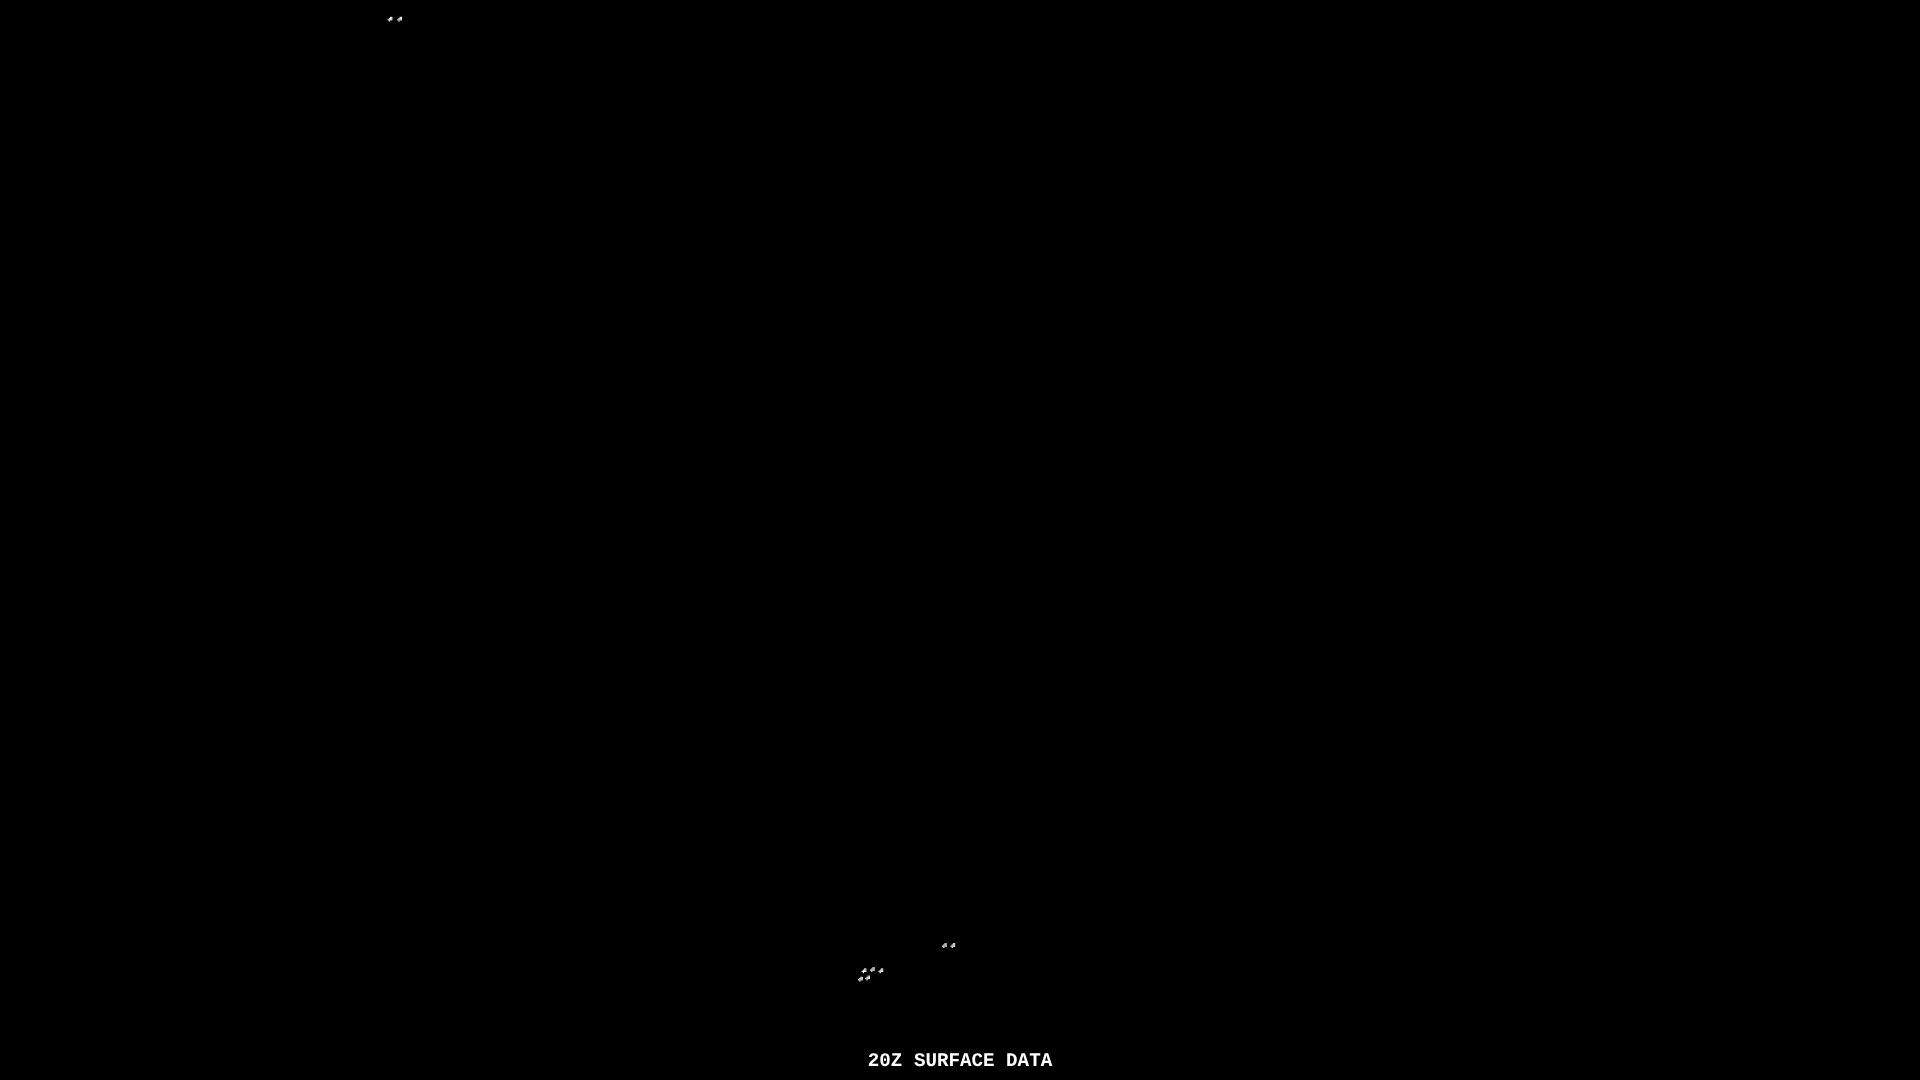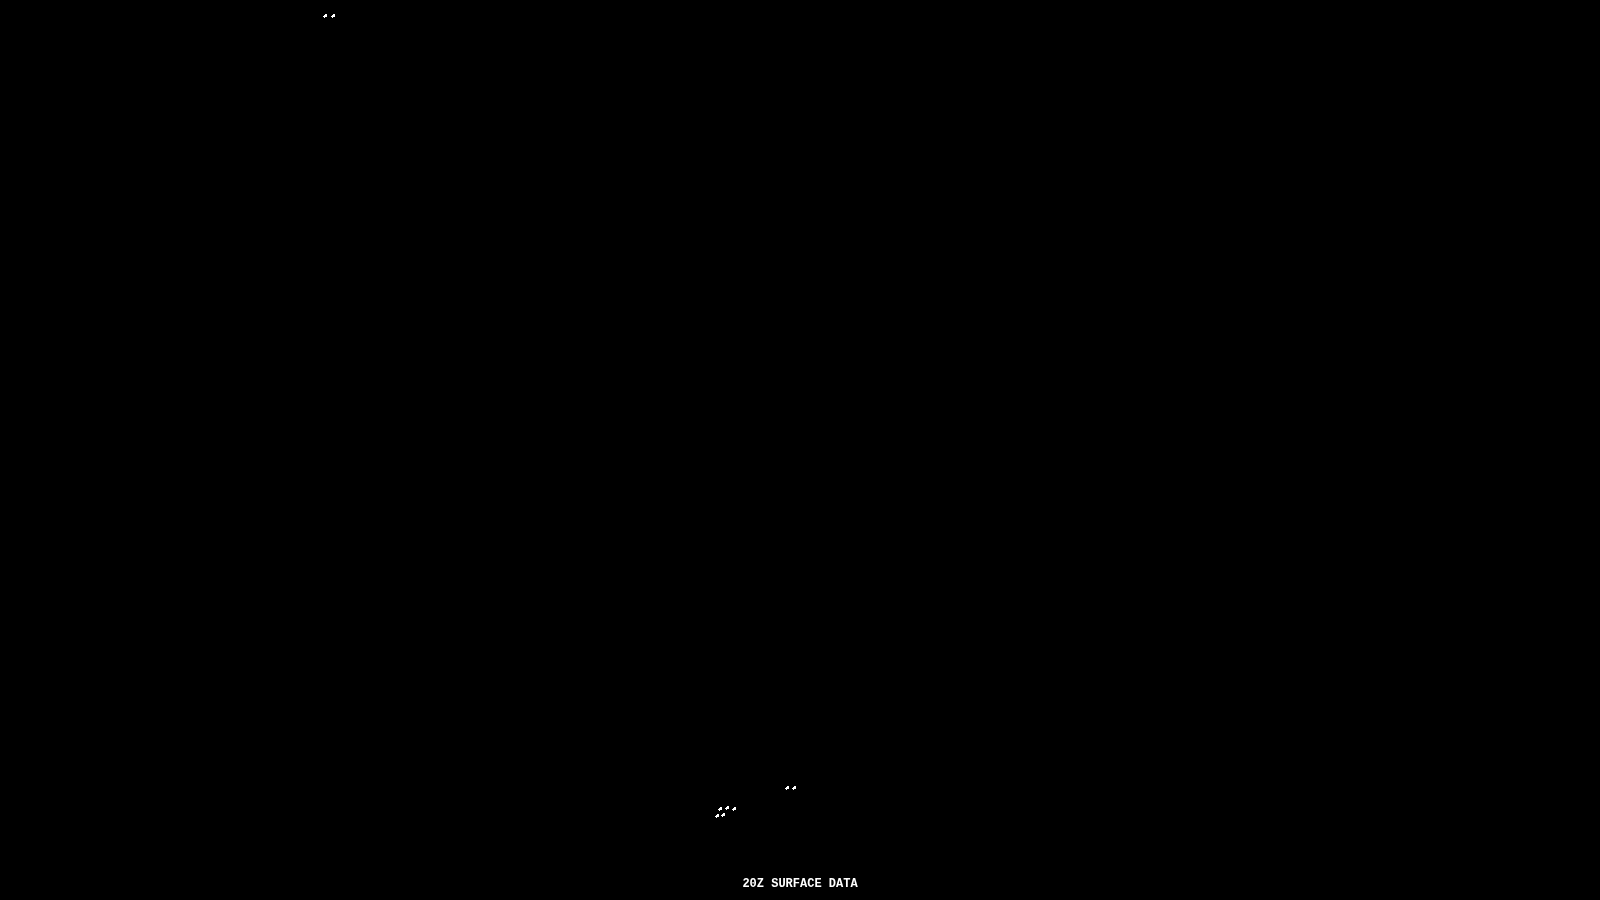--- a/index.html
+++ b/index.html
@@ -29,21 +29,21 @@
     background: transparent;
   }
   .caption {
     position: absolute;
     left: 0;
     right: 0;
     top: 876px;
     text-align: center;
     color: #ffffff;
     font-family: "Liberation Mono", monospace;
-    font-size: 12px;
+    font-size: 16px;
     font-weight: bold;
     letter-spacing: 0px;
     line-height: 16px;
     white-space: pre;
   }
 </style>
 </head>
 <body>
 
 <div class="screen">

